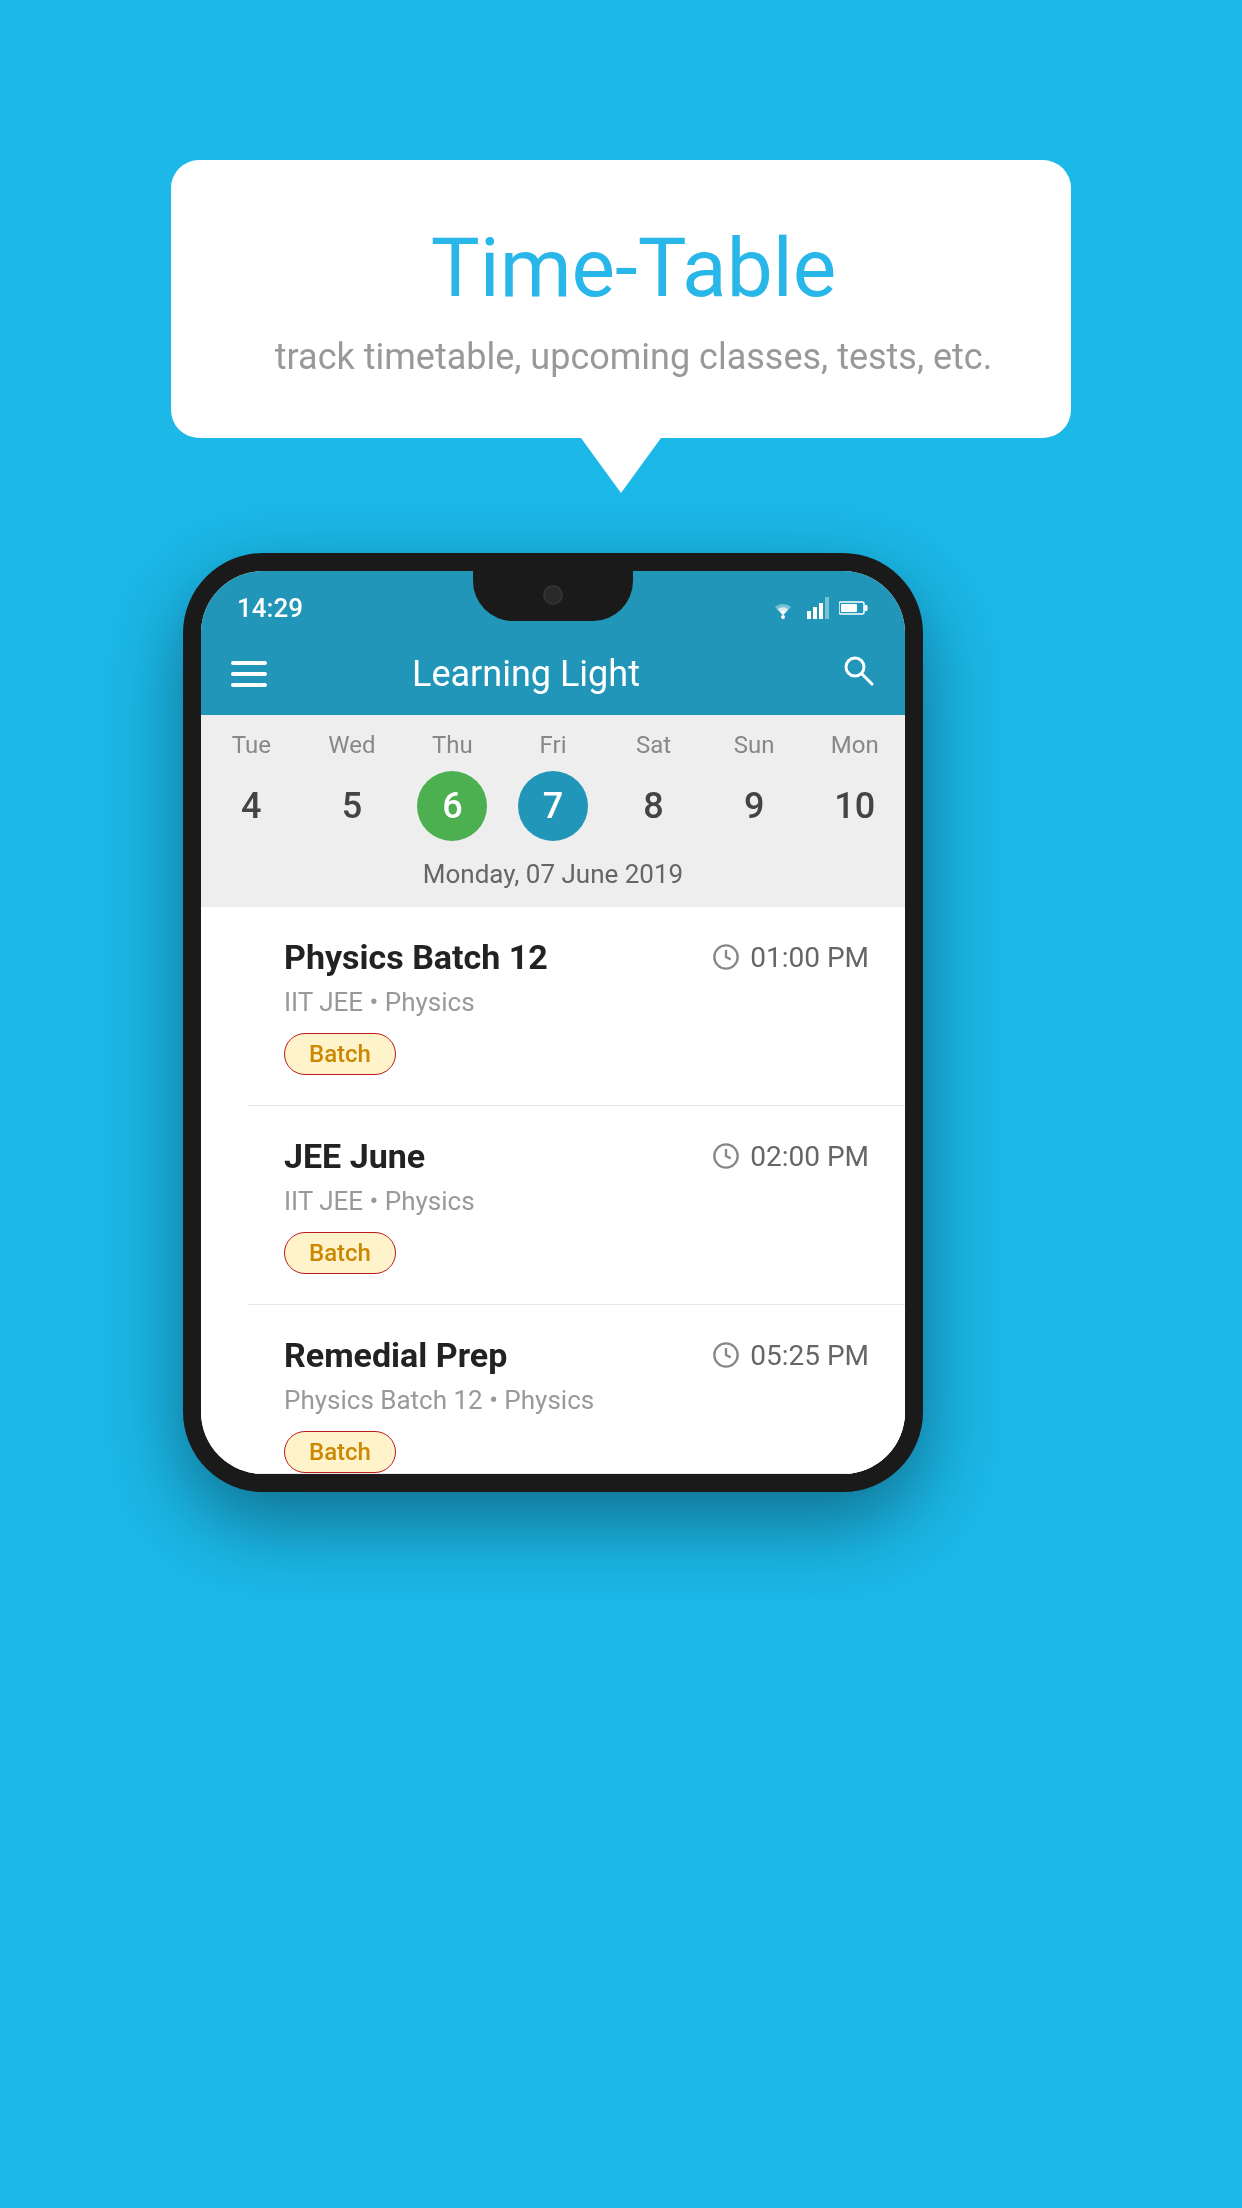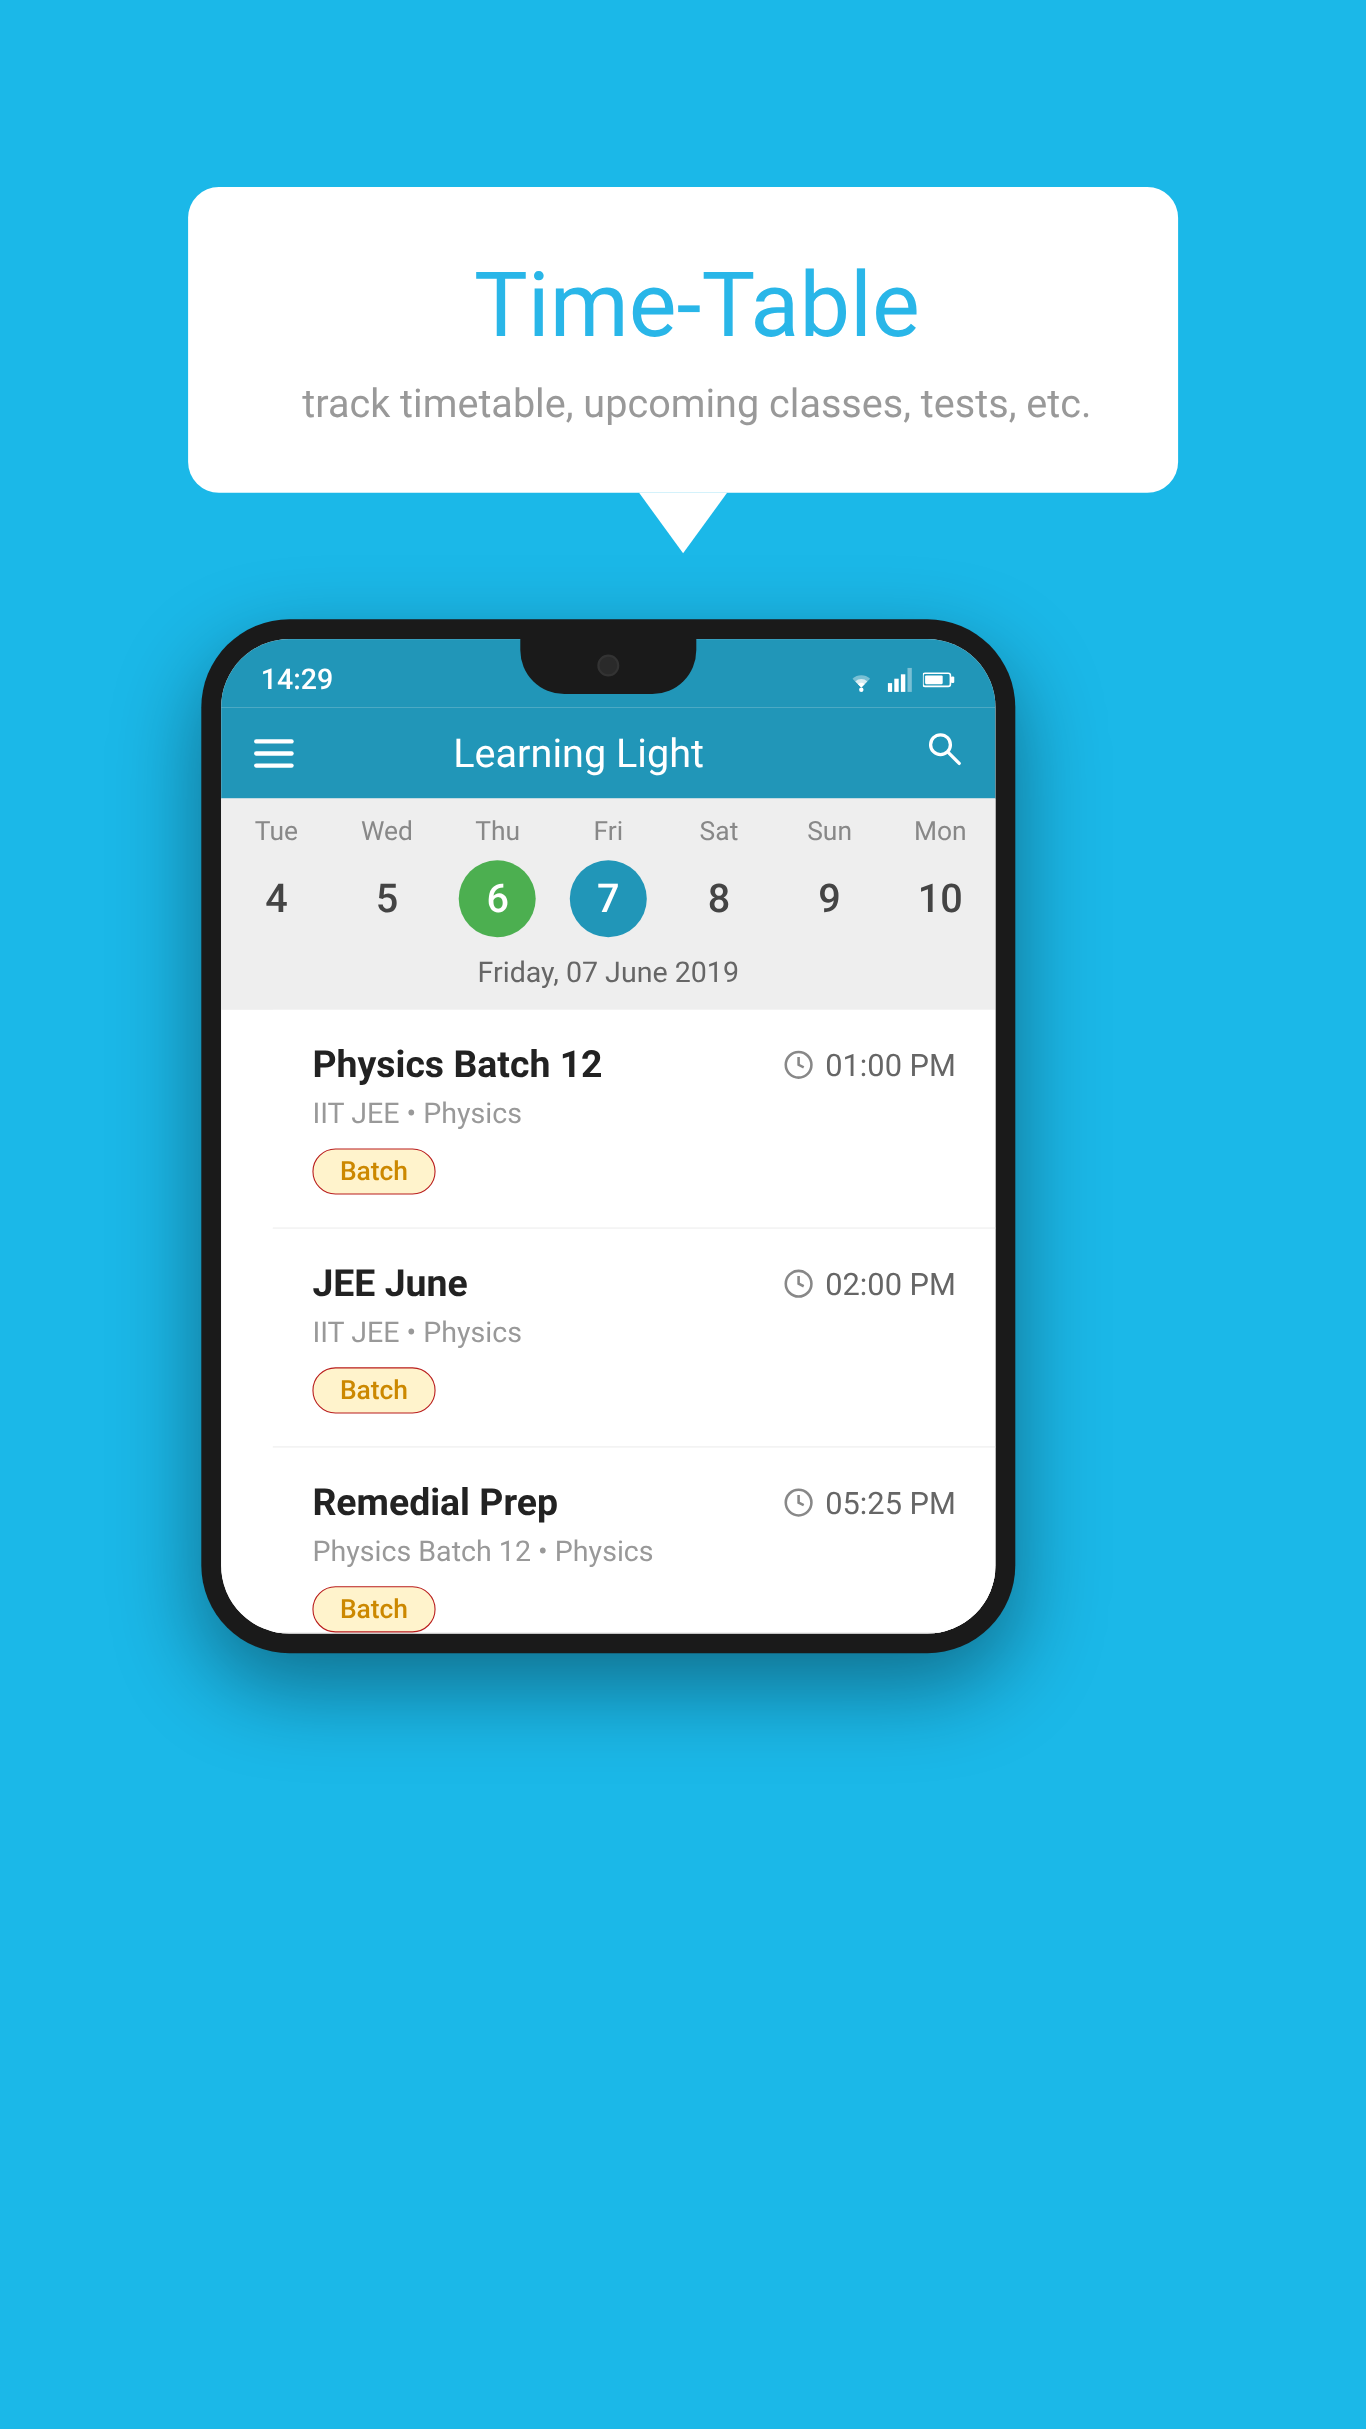--- a/index.html
+++ b/index.html
@@ -25,21 +25,20 @@
       width: 900px;
     }
 
     .speech-bubble {
       background: white;
       border-radius: 28px;
       padding: 60px 55px 60px 80px;
       text-align: center;
       width: 100%;
       position: relative;
-      margin-top: 10px;
     }
 
     .speech-bubble-title {
       color: #29B6E8;
       font-size: 82px;
       font-weight: 400;
       margin-bottom: 20px;
     }
 
     .speech-bubble-subtitle {
@@ -373,21 +372,21 @@
             </div>
             <div class="weekday-cell">
               <div class="weekday-label">Sun</div>
               <div class="weekday-num">9</div>
             </div>
             <div class="weekday-cell">
               <div class="weekday-label">Mon</div>
               <div class="weekday-num">10</div>
             </div>
           </div>
-        <div class="selected-date-label">Friday, 07 June 2019</div>
+        <div class="selected-date-label">Monday, 07 June 2019</div>
       </div>
 
       <div class="events-section">
 
       <div class="event-card">
       <div class="event-header">
         <div class="event-name">Physics Batch 12</div>
         <div class="event-time">
           <svg viewBox="0 0 24 24" stroke="#888" stroke-width="2" fill="none" width="28" height="28">
             <circle cx="12" cy="12" r="10"></circle>

